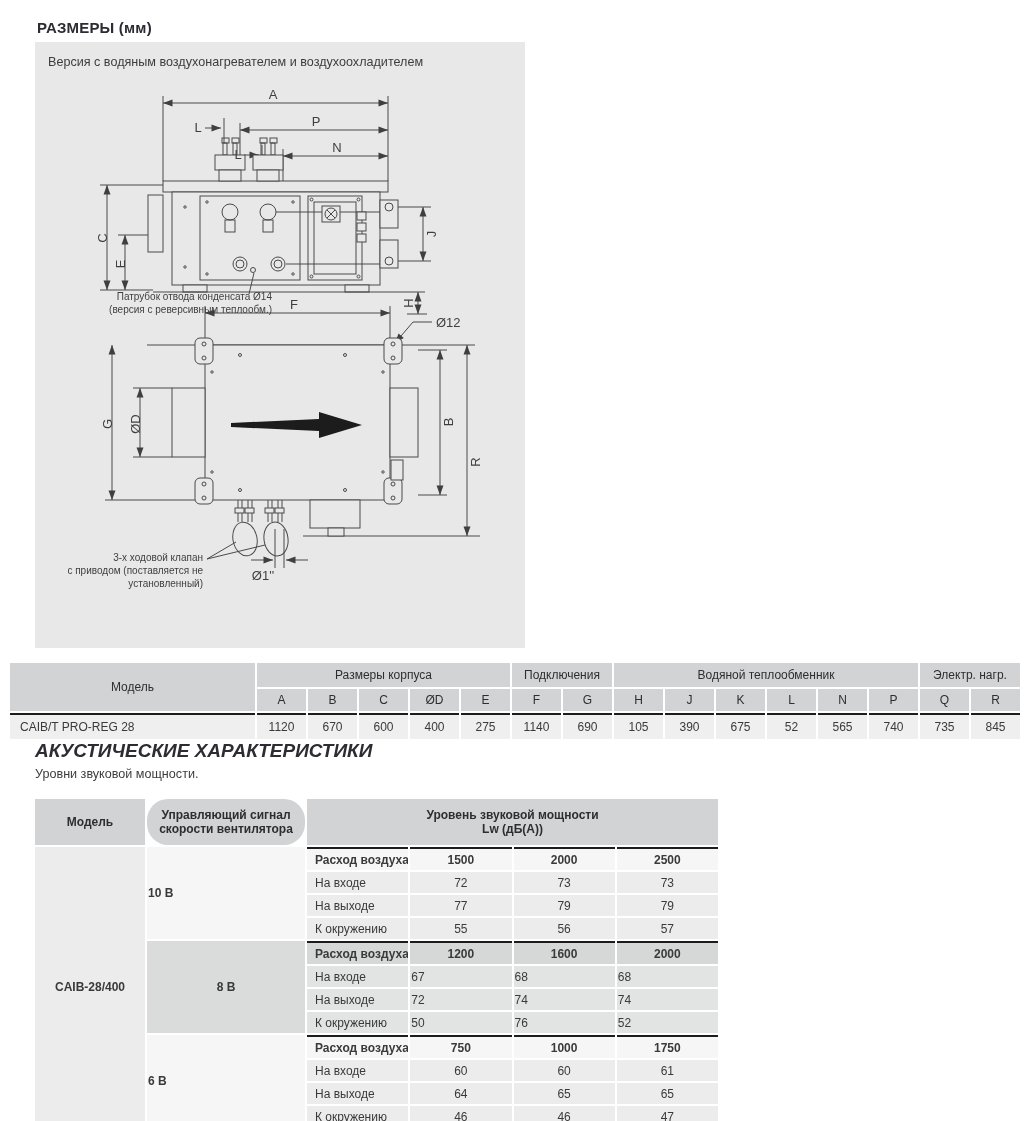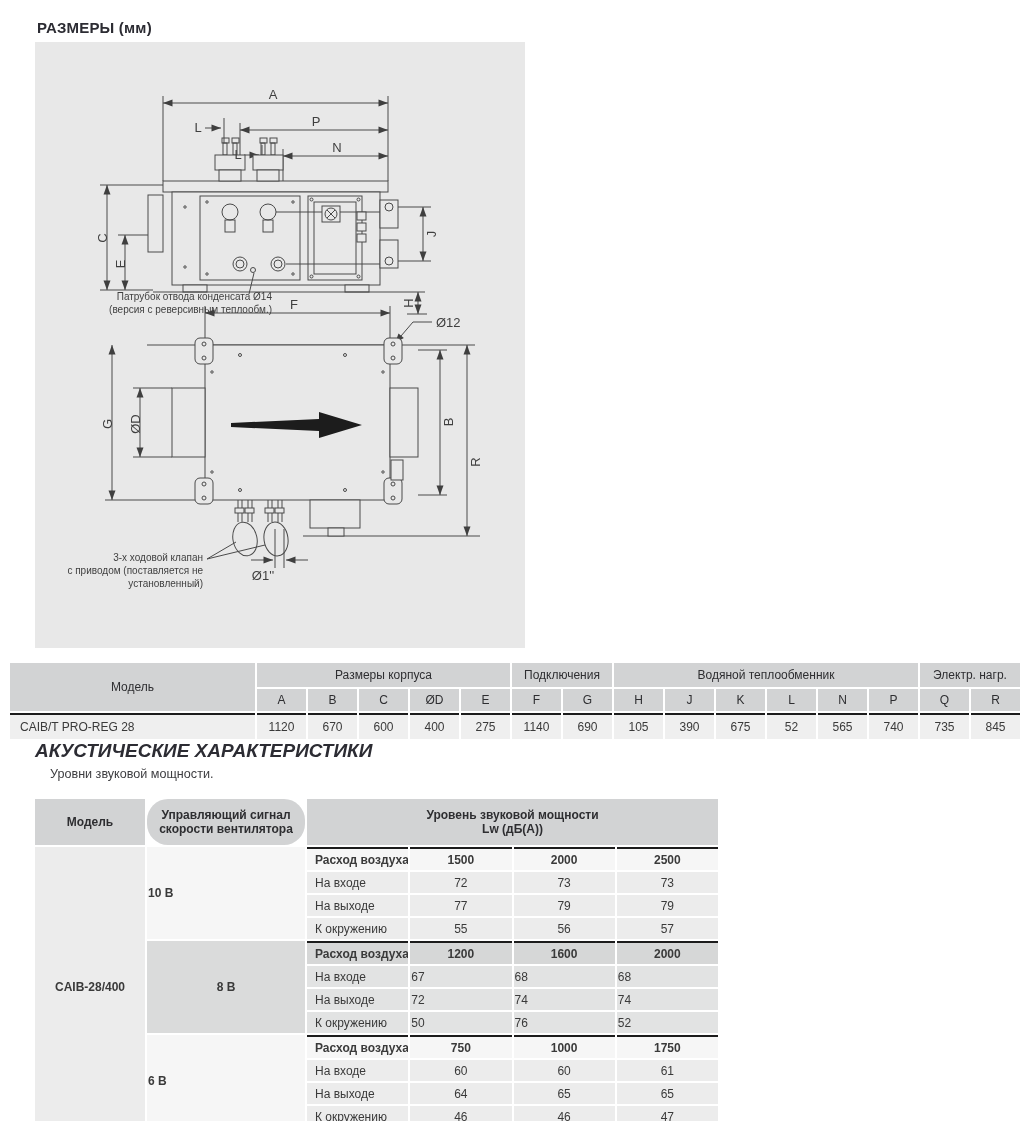--- a/index.html
+++ b/index.html
@@ -52,20 +52,21 @@
   svg text{font-family:"Liberation Sans","DejaVu Sans",sans-serif;fill:#3f3f3f;}
   svg .dim{font-size:13px;}
   svg .note{font-size:10px;}
 </style>
 </head>
 <body>
 
 <div class="abs h1" style="left:37px;top:10px;">РАЗМЕРЫ (мм)</div>
 
 <div class="abs panel">
+  <div class="abs panel-caption">Версия с водяным воздухонагревателем и воздухоохладителем</div>
 
   <svg class="abs drawing-svg" viewBox="0 0 490 606" xmlns="http://www.w3.org/2000/svg">
     <defs>
       <marker id="mE" orient="auto" markerUnits="userSpaceOnUse" markerWidth="12" markerHeight="9" refX="10" refY="4">
         <path d="M0.5,0.5 L10,4 L0.5,7.5 Z" fill="#3f3f3f"></path>
       </marker>
       <marker id="mS" orient="auto" markerUnits="userSpaceOnUse" markerWidth="12" markerHeight="9" refX="0.5" refY="4">
         <path d="M10,0.5 L0.5,4 L10,7.5 Z" fill="#3f3f3f"></path>
       </marker>
     </defs>
@@ -304,21 +305,21 @@
       <td class="dv">52</td>
       <td class="dv">565</td>
       <td class="dv">740</td>
       <td class="dv">735</td>
       <td class="dv">845</td>
     </tr>
   </tbody>
 </table>
 
 <div class="abs h2" style="left:35px;top:740px;">АКУСТИЧЕСКИЕ ХАРАКТЕРИСТИКИ</div>
-<div class="abs sub" style="left:50px;top:767px;">Уровни звуковой мощности.</div>
+<div class="abs sub" style="left:35px;top:767px;">Уровни звуковой мощности.</div>
 
 <table class="abs ac">
   <thead>
     <tr>
       <th class="mh">Модель</th>
       <th class="sh">Управляющий сигнал скорости вентилятора</th>
       <th colspan="4">
         <div>Уровень звуковой мощности</div>
         <div>Lw (дБ(A))</div>
       </th>

